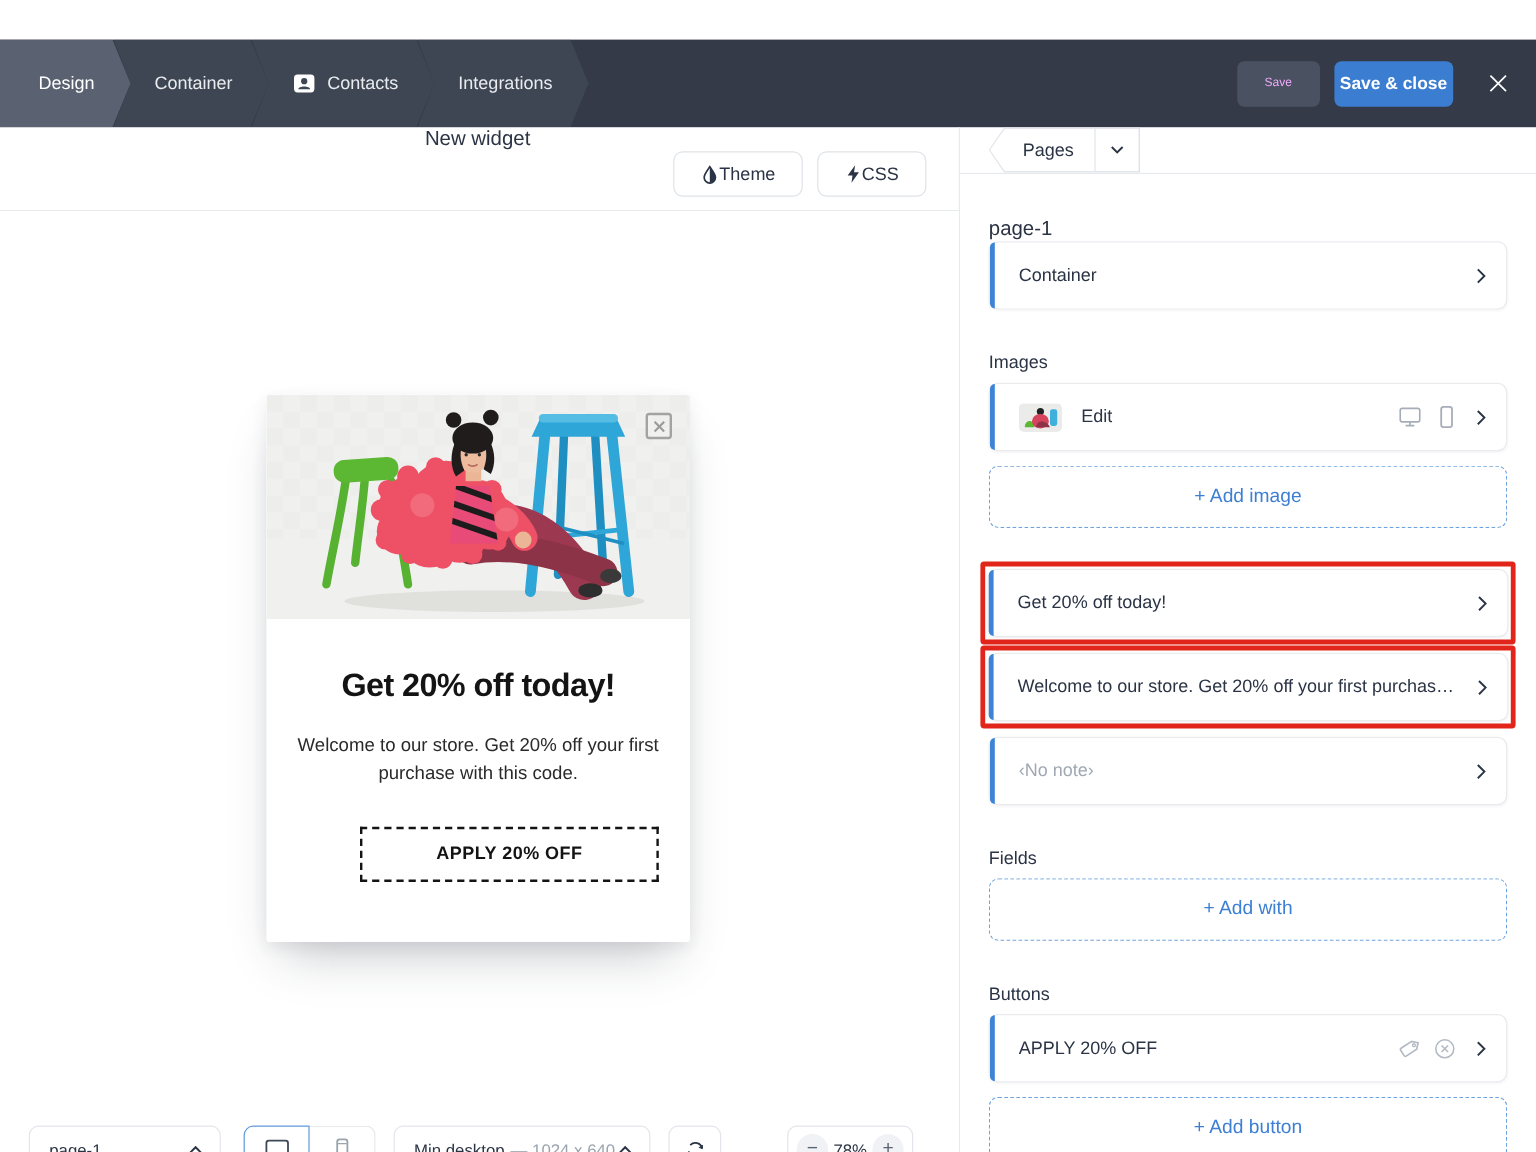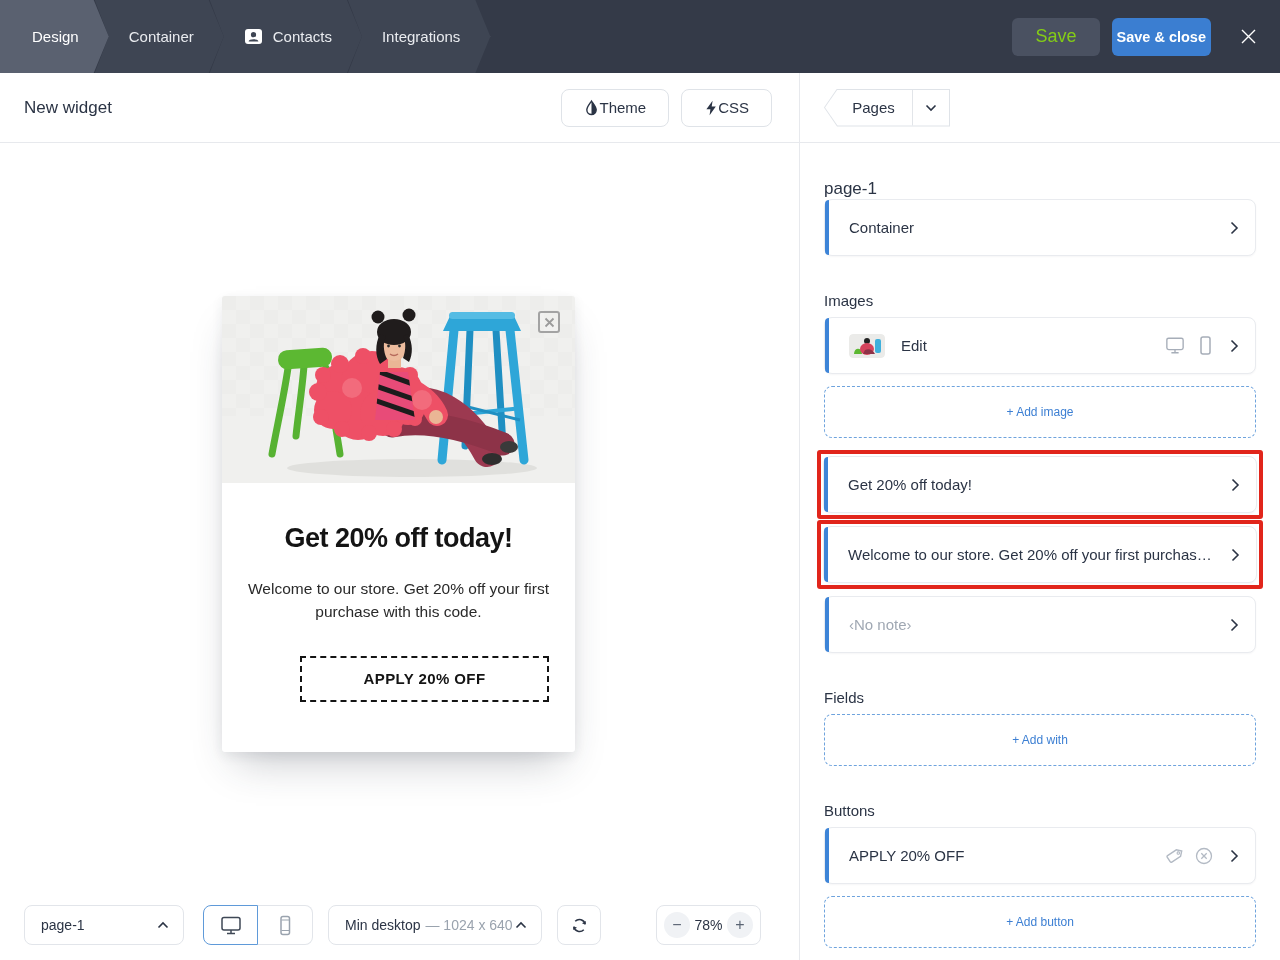--- a/index.html
+++ b/index.html
@@ -1,43 +1,43 @@
 <!DOCTYPE html>
 <html><head>
 <meta charset="utf-8">
 <style>
   * { margin:0; padding:0; box-sizing:border-box; }
   html,body { width:1280px; height:960px; }
   body { font-family:"Liberation Sans", sans-serif; background:#fff; color:#2b3445; }
   .app { position:relative; width:1280px; height:960px; overflow:hidden; background:#fff; }
 
   
-  .topbar { height:73px; background:#343a48; display:flex; align-items:stretch; }
+  .topbar { height:73px; background:#343a48; display:flex; align-items:stretch;margin-top:33px; }
   .tabs { display:flex; align-items:stretch; flex:1; }
   .tab { position:relative; display:flex; align-items:center; gap:10px; height:73px;
          padding:0 30px 0 34px; background:#3e4553; color:#e9ebef; font-size:15px;
          clip-path:polygon(0 0, calc(100% - 15px) 0, 100% 50%, calc(100% - 15px) 100%, 0 100%, 14px 50%);
          margin-left:-14px; filter:drop-shadow(2px 0 0 rgba(255,255,255,.22)); cursor:pointer; }
   .tab.first { margin-left:0; padding-left:32px;
          clip-path:polygon(0 0, calc(100% - 15px) 0, 100% 50%, calc(100% - 15px) 100%, 0 100%); }
   .tab.active { background:#5a6170; color:#ffffff; }
   .tab.z4{z-index:4}.tab.z3{z-index:3}.tab.z2{z-index:2}.tab.z1{z-index:1}
   .topbar-right { display:flex; align-items:center; padding-right:20px; }
   .btn-save { height:38px; padding:0 23px; border:none; border-radius:6px; background:#4a5161;
-              color:#84cc16; font-size:18px; font-family:inherit; cursor:pointer; }
+              color:#f0abfc; font-size:10px; font-family:inherit; cursor:pointer; }
   .btn-save-close { height:38px; padding:0 5px; border:none; border-radius:6px; background:#3b7ed1;
               color:#fff; font-size:14.5px; font-weight:bold; font-family:inherit; cursor:pointer; margin-left:12px; }
   .topbar-close { margin-left:25px; width:24px; height:24px; display:flex; align-items:center;
               justify-content:center; cursor:pointer; }
 
   
   .main { display:flex; height:887px; }
   .canvas-col { width:800px; border-right:1px solid #e7e9ed; display:flex; flex-direction:column; }
   .canvas-header { height:70px; border-bottom:1px solid #e7e9ed; display:flex; align-items:center;
-                   padding:0 27px 0 24px; }
+                   padding:0 27px 0 24px;flex-direction:column; }
   .page-title { font-size:17px; color:#2b3445; }
   .hdr-btns { margin-left:auto; display:flex; gap:12px; }
   .hdr-btn { display:inline-flex; align-items:center; gap:0; height:38px; padding:0 22px;
              background:#fff; border:1px solid #dfe3e8; border-radius:8px; font-size:15px;
              color:#2b3445; font-family:inherit; cursor:pointer; }
 
   
   .canvas { position:relative; flex:1; background:#fff; }
   .widget-preview { position:absolute; left:222px; top:153px; width:353px; background:#fff;
         border-radius:3px; box-shadow:0 22px 40px -14px rgba(40,45,60,.28), 0 4px 12px rgba(40,45,60,.08); }
@@ -84,21 +84,21 @@
         display:flex; align-items:center; padding:0 44px 0 24px; margin-bottom:12px;
         box-shadow:0 1px 2px rgba(16,24,40,.04); font-size:15px; color:#2b3445; cursor:pointer; }
   .card .accent { position:absolute; left:0; top:0; bottom:0; width:4px; background:#3d84d7; border-radius:8px 0 0 8px; }
   .card .chev { position:absolute; right:16px; top:50%; transform:translateY(-50%); display:flex; }
   .card.first { }
   .card-label { white-space:nowrap; overflow:hidden; text-overflow:ellipsis; }
   .muted { color:#a0a8b3; }
   .row-icons { position:absolute; right:42px; display:flex; align-items:center; gap:12px; }
   .thumb { width:36px; height:24px; border-radius:4px; overflow:hidden; margin-right:16px; flex:none; }
   .add-dashed { width:100%; height:52px; background:#fff; border:1px dashed #6ea3dd; border-radius:8px;
-        color:#3c7fd3; font-size:12px; font-family:inherit; cursor:pointer; display:block; margin-bottom:12px; }
+        color:#3c7fd3; font-size:16px; font-family:inherit; cursor:pointer; display:block; margin-bottom:28px; }
   .hl { border:4px solid #e1251b; border-radius:3px; padding:2px; margin:0 -7px 1px; }
   .hl .card { margin-bottom:0; }
   .hl + .hl { margin-bottom:7px; }
   svg { display:block; }
 </style>
 </head>
 <body>
 
 <div class="app">
 

